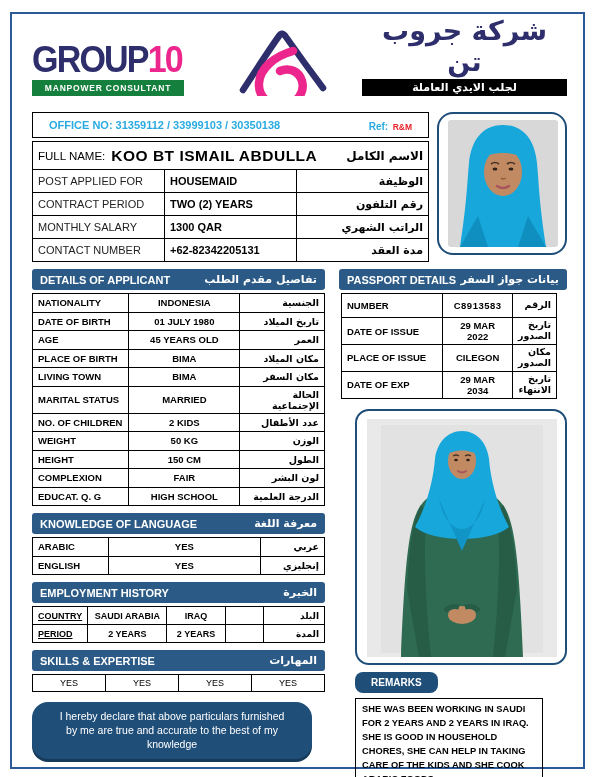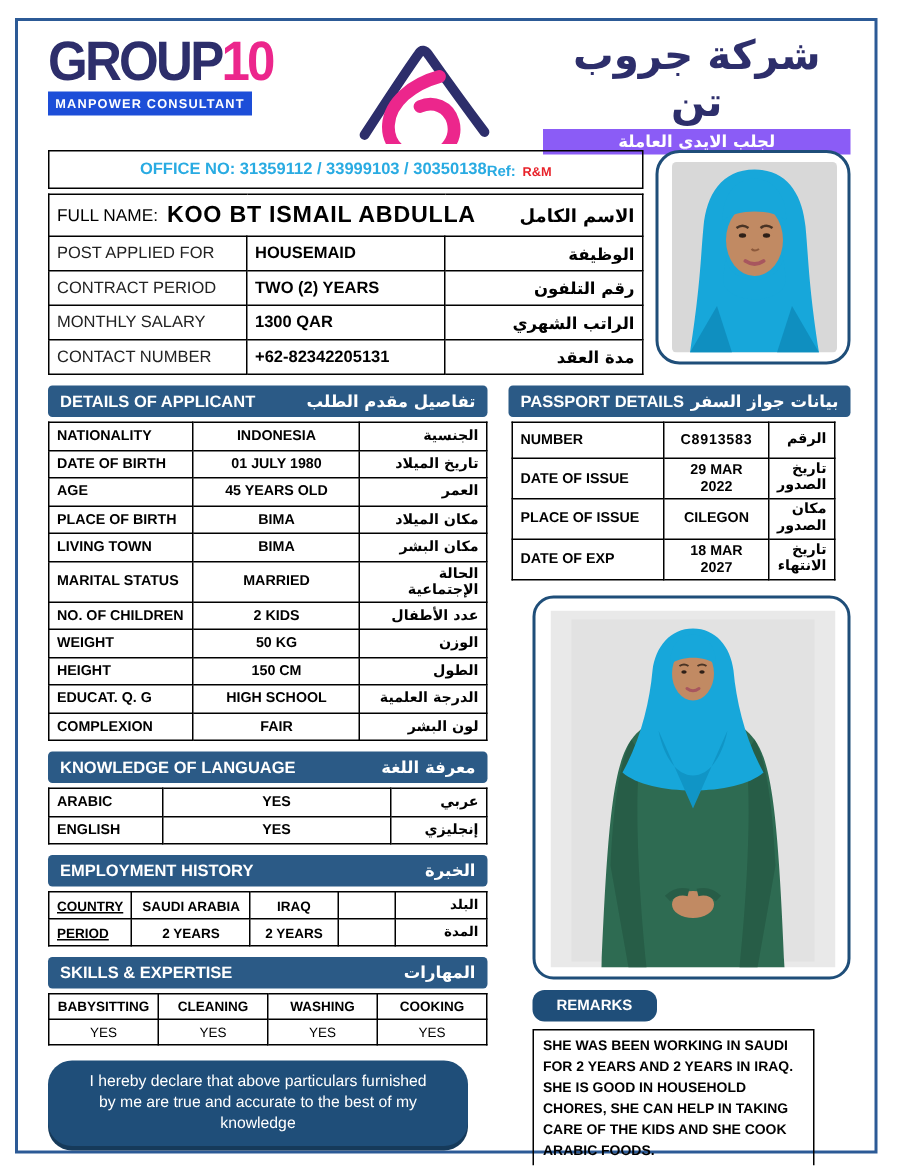--- a/index.html
+++ b/index.html
@@ -3,39 +3,39 @@
 <meta charset="utf-8">
 <style>
   * { box-sizing: border-box; margin: 0; padding: 0; }
   html,body { width:600px; height:777px; background:#fff; font-family:"Liberation Sans",sans-serif; }
   .page { position:relative; width:600px; height:777px; background:#fff; overflow:hidden; }
   .frame { position:absolute; left:10px; top:12px; right:15px; bottom:8px;
            border:2px solid #2c5a96; padding:8px 16px 4px 20px; display:flex; flex-direction:column; }
   .ar { font-family:"DejaVu Sans",sans-serif; direction:rtl; unicode-bidi:isolate; }
 
   
-  .header { display:flex; align-items:flex-start; height:74px; margin-bottom:4px; }
+  .header { display:flex; align-items:flex-end; height:74px; margin-bottom:16px; }
   .logo-block { width:168px; }
   .logo-text { font-weight:bold; font-size:37px; line-height:1; letter-spacing:-2px;
                transform:scaleX(.92); transform-origin:left; white-space:nowrap; }
   .logo-group { color:#2d2e6b; }
   .logo-ten { color:#ec268c; }
-  .logo-banner { background:#1d4ed8; color:#fff; font-weight:bold; font-size:8.5px;
-                 letter-spacing:.8px; text-align:center; padding:3px 2px; margin-top:2px; width:136px; }
+  .logo-banner { background:#15803d; color:#fff; font-weight:bold; font-size:8.5px;
+                 letter-spacing:.8px; text-align:center; padding:3px 2px; margin-top:2px; width:152px; }
   .center-logo { flex:1; display:flex; justify-content:center; align-items:center; }
   .company-block { width:205px; text-align:center; }
   .company-ar { font-size:27px; font-weight:bold; color:#2d2e6b; line-height:1.15; }
-  .company-banner { background:#8b5cf6; color:#fff; font-weight:bold; font-size:11px;
+  .company-banner { background:#000000; color:#fff; font-weight:bold; font-size:11px;
                     text-align:center; padding:2px 4px; margin-top:2px; }
 
   
   .top-grid { display:flex; gap:8px; }
   .top-left { flex:1; }
-  .office-bar { border:1.5px solid #000; display:flex; justify-content:center;
-                align-items:center; padding:3px 4px; margin-bottom:3px; }
+  .office-bar { border:1.5px solid #000; display:flex; justify-content:space-between;
+                align-items:center; padding:3px 16px; margin-bottom:3px; }
   .office-no { color:#29abe2; font-weight:bold; font-size:11px; }
   .ref-label { color:#29abe2; font-weight:bold; font-size:10px;margin-top:44px; }
   .ref-val { color:#e8222a; font-weight:bold; font-size:8.5px; }
   table { border-collapse:collapse; width:100%; }
   td { border:1.5px solid #000; padding:2px 5px; }
   .name-table { table-layout:fixed; }
   .name-table .c-label { width:34%; font-size:11px; color:#222; }
   .name-table .c-value { width:38%; font-size:11px; font-weight:bold; }
   .name-table .c-ar { width:28%; font-size:11px; font-weight:bold; text-align:right; }
   .name-table td { height:23px; }
@@ -210,21 +210,21 @@
                 <td class="dt-ar ar">العمر</td>
               </tr>
           <tr>
                 <td class="dt-label">PLACE OF BIRTH</td>
                 <td class="dt-value">BIMA</td>
                 <td class="dt-ar ar">مكان الميلاد</td>
               </tr>
           <tr>
                 <td class="dt-label">LIVING TOWN</td>
                 <td class="dt-value">BIMA</td>
-                <td class="dt-ar ar">مكان البشر</td>
+                <td class="dt-ar ar">مكان السفر</td>
               </tr>
           <tr>
                 <td class="dt-label">MARITAL STATUS</td>
                 <td class="dt-value">MARRIED</td>
                 <td class="dt-ar ar">الحالة الإجتماعية</td>
               </tr>
           <tr>
                 <td class="dt-label">NO. OF CHILDREN</td>
                 <td class="dt-value">2 KIDS</td>
                 <td class="dt-ar ar">عدد الأطفال</td>
@@ -233,28 +233,28 @@
                 <td class="dt-label">WEIGHT</td>
                 <td class="dt-value">50 KG</td>
                 <td class="dt-ar ar">الوزن</td>
               </tr>
           <tr>
                 <td class="dt-label">HEIGHT</td>
                 <td class="dt-value">150 CM</td>
                 <td class="dt-ar ar">الطول</td>
               </tr>
           <tr>
+                <td class="dt-label">COMPLEXION</td>
+                <td class="dt-value">FAIR</td>
+                <td class="dt-ar ar">لون البشر</td>
+              </tr>
+          <tr>
                 <td class="dt-label">EDUCAT. Q. G</td>
                 <td class="dt-value">HIGH SCHOOL</td>
                 <td class="dt-ar ar">الدرجة العلمية</td>
-              </tr>
-          <tr>
-                <td class="dt-label">COMPLEXION</td>
-                <td class="dt-value">FAIR</td>
-                <td class="dt-ar ar">لون البشر</td>
               </tr>
         </tbody>
           </table>
 
         <div class="sec-header mt">
           <span>KNOWLEDGE OF LANGUAGE</span>
           <span class="ar">معرفة اللغة</span>
         </div>
         <table class="data-table lang-table">
           <tbody>
@@ -293,26 +293,20 @@
           </tr>
         </tbody>
           </table>
 
         <div class="sec-header mt">
           <span>SKILLS &amp; EXPERTISE</span>
           <span class="ar">المهارات</span>
         </div>
         <table class="skills-table">
           <tbody>
-              <tr>
-            <td class="sk-head">BABYSITTING</td>
-            <td class="sk-head">CLEANING</td>
-            <td class="sk-head">WASHING</td>
-            <td class="sk-head">COOKING</td>
-          </tr>
           <tr>
             <td>YES</td>
             <td>YES</td>
             <td>YES</td>
             <td>YES</td>
           </tr>
         </tbody>
           </table>
 
         <div class="decl-pill">I hereby declare that above particulars furnished by me are true and accurate to the best of my knowledge</div>
@@ -335,21 +329,21 @@
                 <td class="pp-value">29 MAR 2022</td>
                 <td class="pp-ar ar">تاريخ الصدور</td>
               </tr>
           <tr>
                 <td class="pp-label">PLACE OF ISSUE</td>
                 <td class="pp-value">CILEGON</td>
                 <td class="pp-ar ar">مكان الصدور</td>
               </tr>
           <tr>
                 <td class="pp-label">DATE OF EXP</td>
-                <td class="pp-value">18 MAR 2027</td>
+                <td class="pp-value">29 MAR 2034</td>
                 <td class="pp-ar ar">تاريخ الانتهاء</td>
               </tr>
         </tbody>
           </table>
 
         <div class="photo-frame photo-frame-body">
           <svg viewBox="0 0 190 238">
             <rect width="190" height="238" fill="#e9e9e9"></rect>
             <rect x="14" y="6" width="162" height="228" fill="#e2e2e2"></rect>
             <path d="M95 68 C76 68 62 75 54 86 C42 102 38 142 34 238 L156 238 C152 142 148 102 136 86 C128 75 114 68 95 68 Z" fill="#2e6b52"></path>

